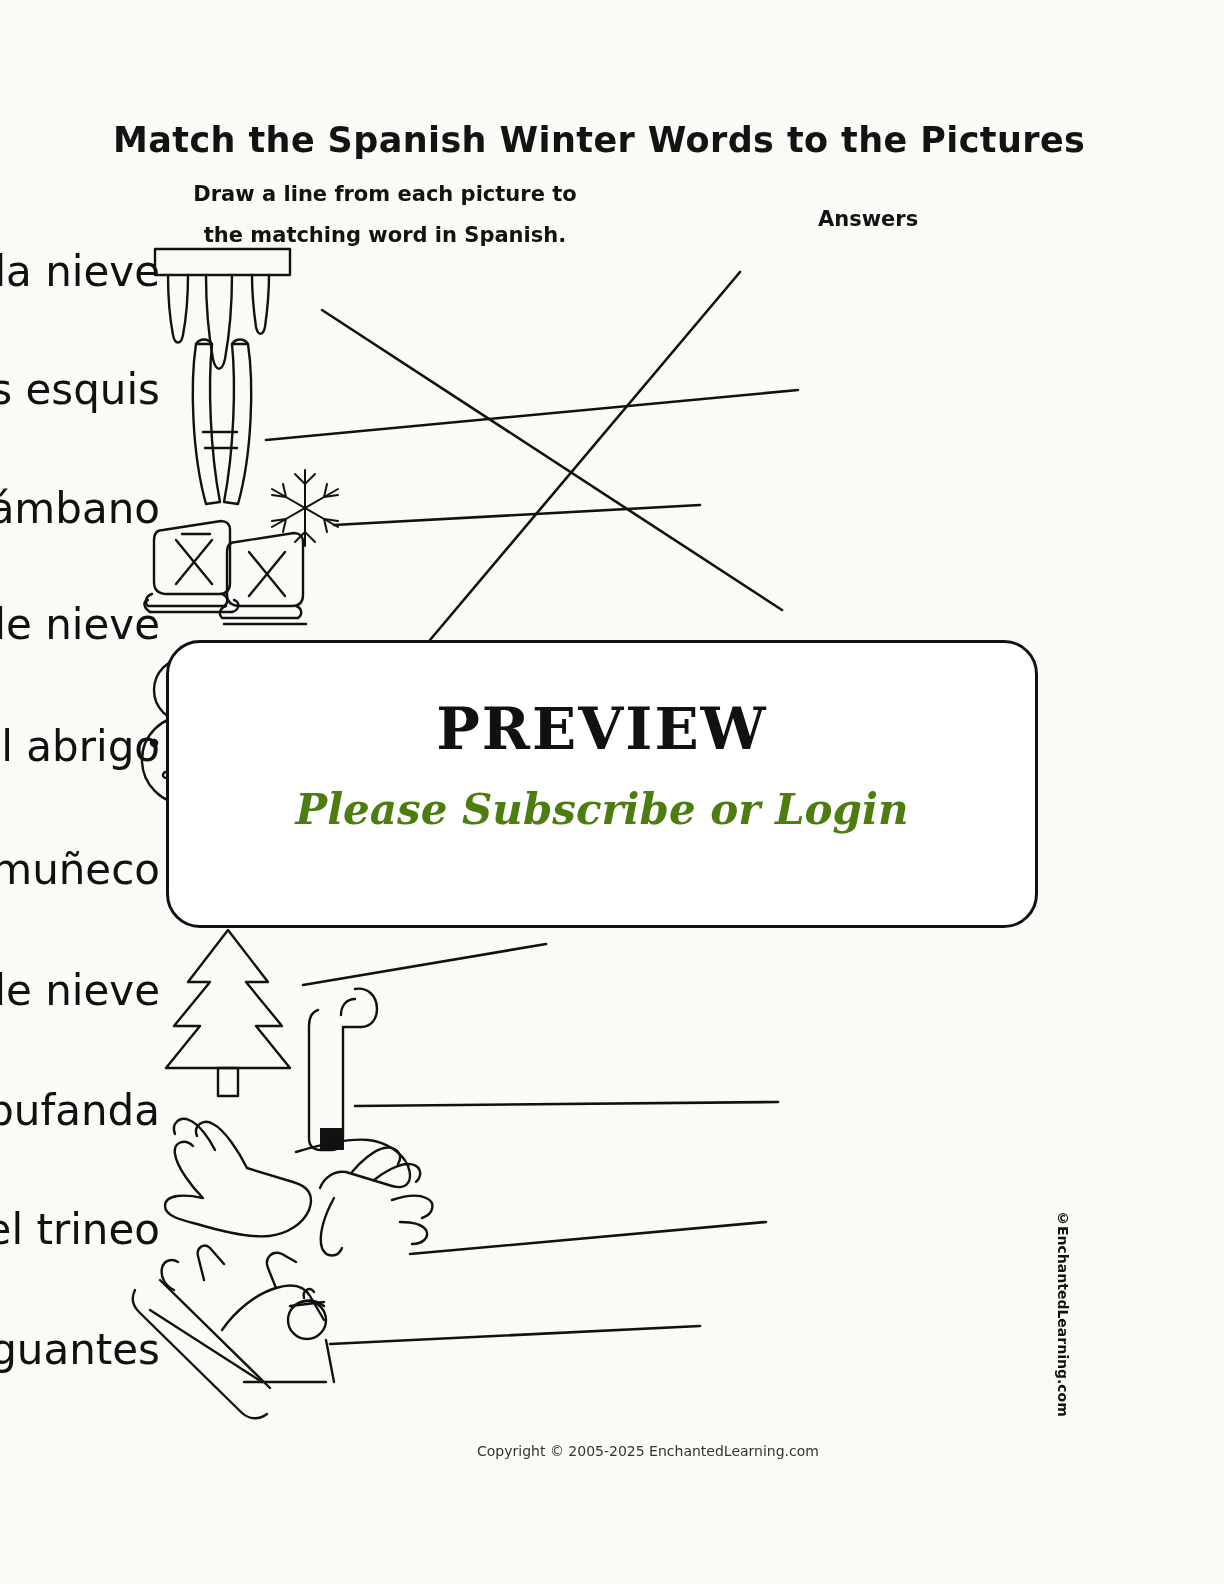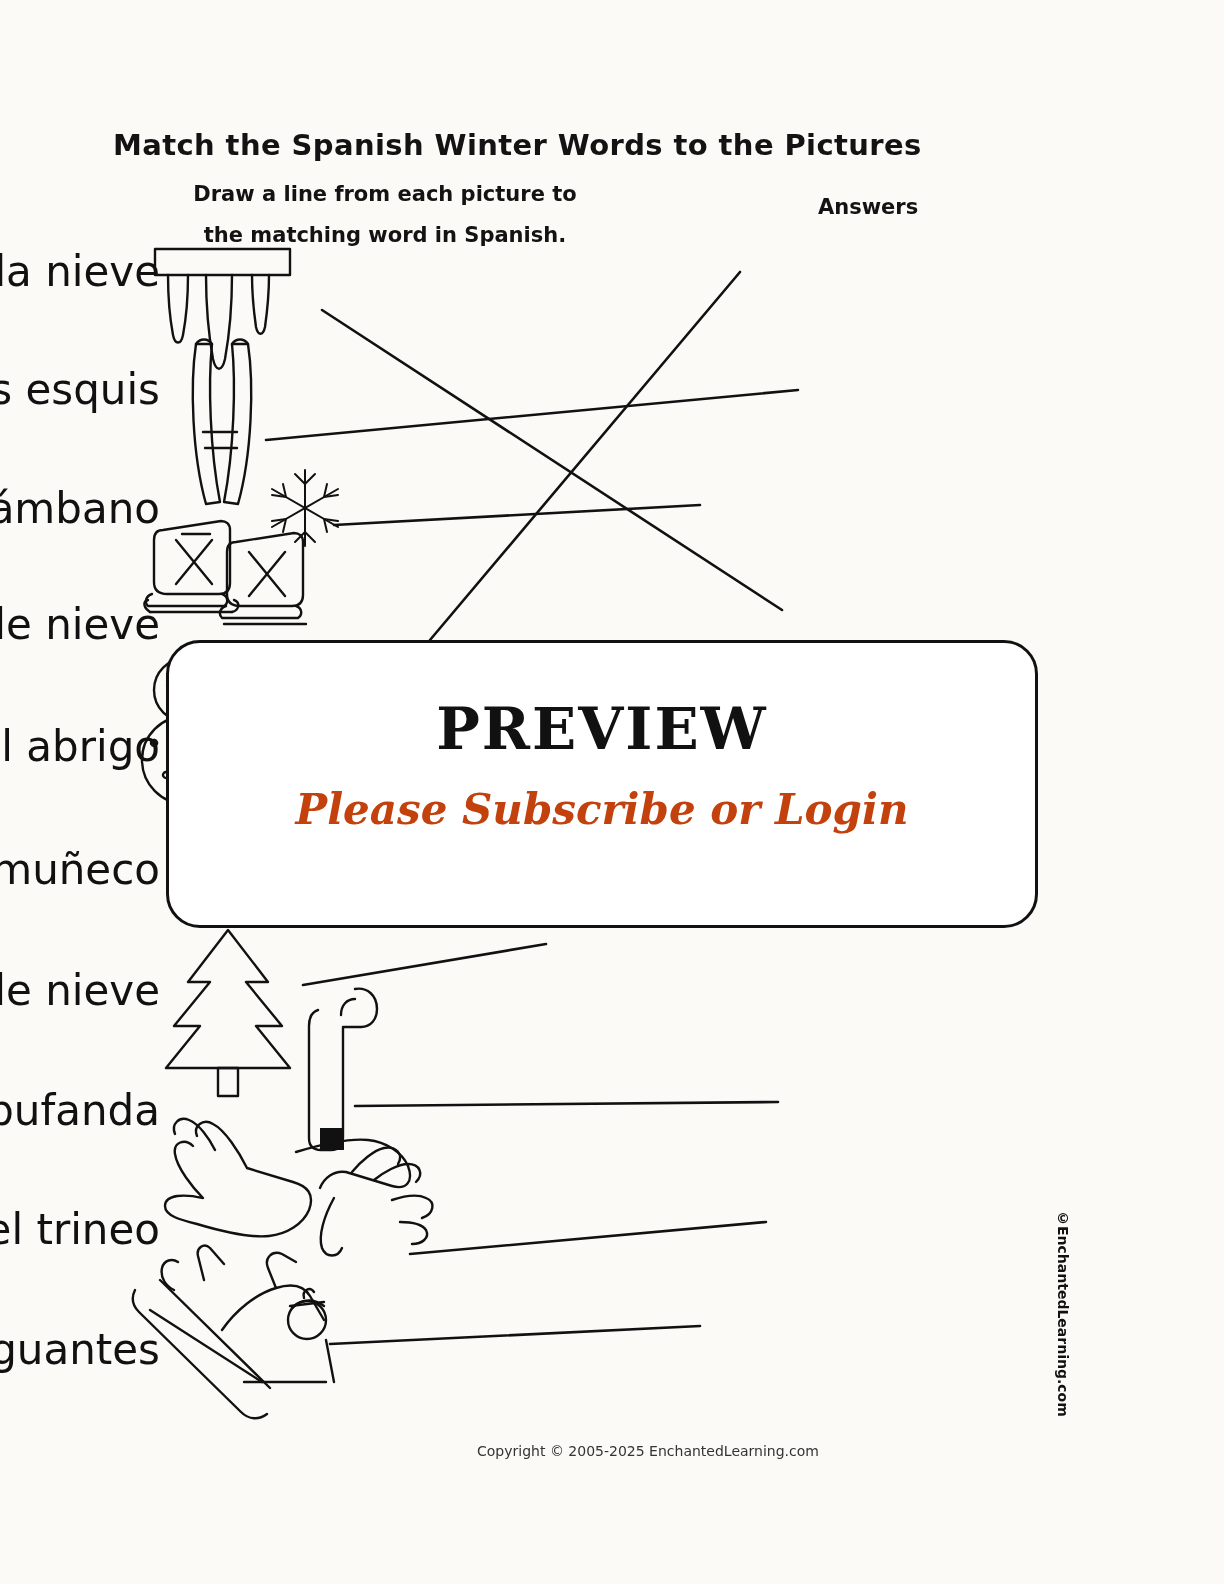--- a/index.html
+++ b/index.html
@@ -16,24 +16,24 @@
   }
   .page {
     position: absolute;
     inset: 0;
   }
 
   
   .title {
     position: absolute;
     left: 113px;
-    top: 128px;
-    font-family: "DejaVu Sans", sans-serif;
-    font-weight: bold;
-    font-size: 29px;
+    top: 120px;
+    font-family: "DejaVu Sans", sans-serif;
+    font-weight: bold;
+    font-size: 35px;
     letter-spacing: 0.4px;
     color: #131313;
     white-space: nowrap;
   }
 
   
   .instructions {
     position: absolute;
     left: 140px;
     top: 174px;
@@ -43,21 +43,21 @@
     font-weight: bold;
     font-size: 21px;
     line-height: 1.95;
     color: #131313;
   }
 
   
   .answers-label {
     position: absolute;
     left: 818px;
-    top: 195px;
+    top: 207px;
     font-family: "DejaVu Sans", sans-serif;
     font-weight: bold;
     font-size: 21px;
     color: #131313;
   }
 
   
   .word {
     position: absolute;
     font-family: "DejaVu Sans", sans-serif;
@@ -103,21 +103,21 @@
     font-family: "DejaVu Serif", serif;
     font-size: 58px;
     letter-spacing: 2px;
     color: #111;
   }
   .preview-sub {
     margin-top: 22px;
     font-family: "DejaVu Serif", serif;
     font-style: italic;
     font-size: 42px;
-    color: #c2410c;
+    color: #4d7c0f;
   }
 
   
   .footer {
     position: absolute;
     left: 0;
     top: 1443px;
     width: 1224px;
     text-align: center;
     font-family: "DejaVu Sans", sans-serif;

